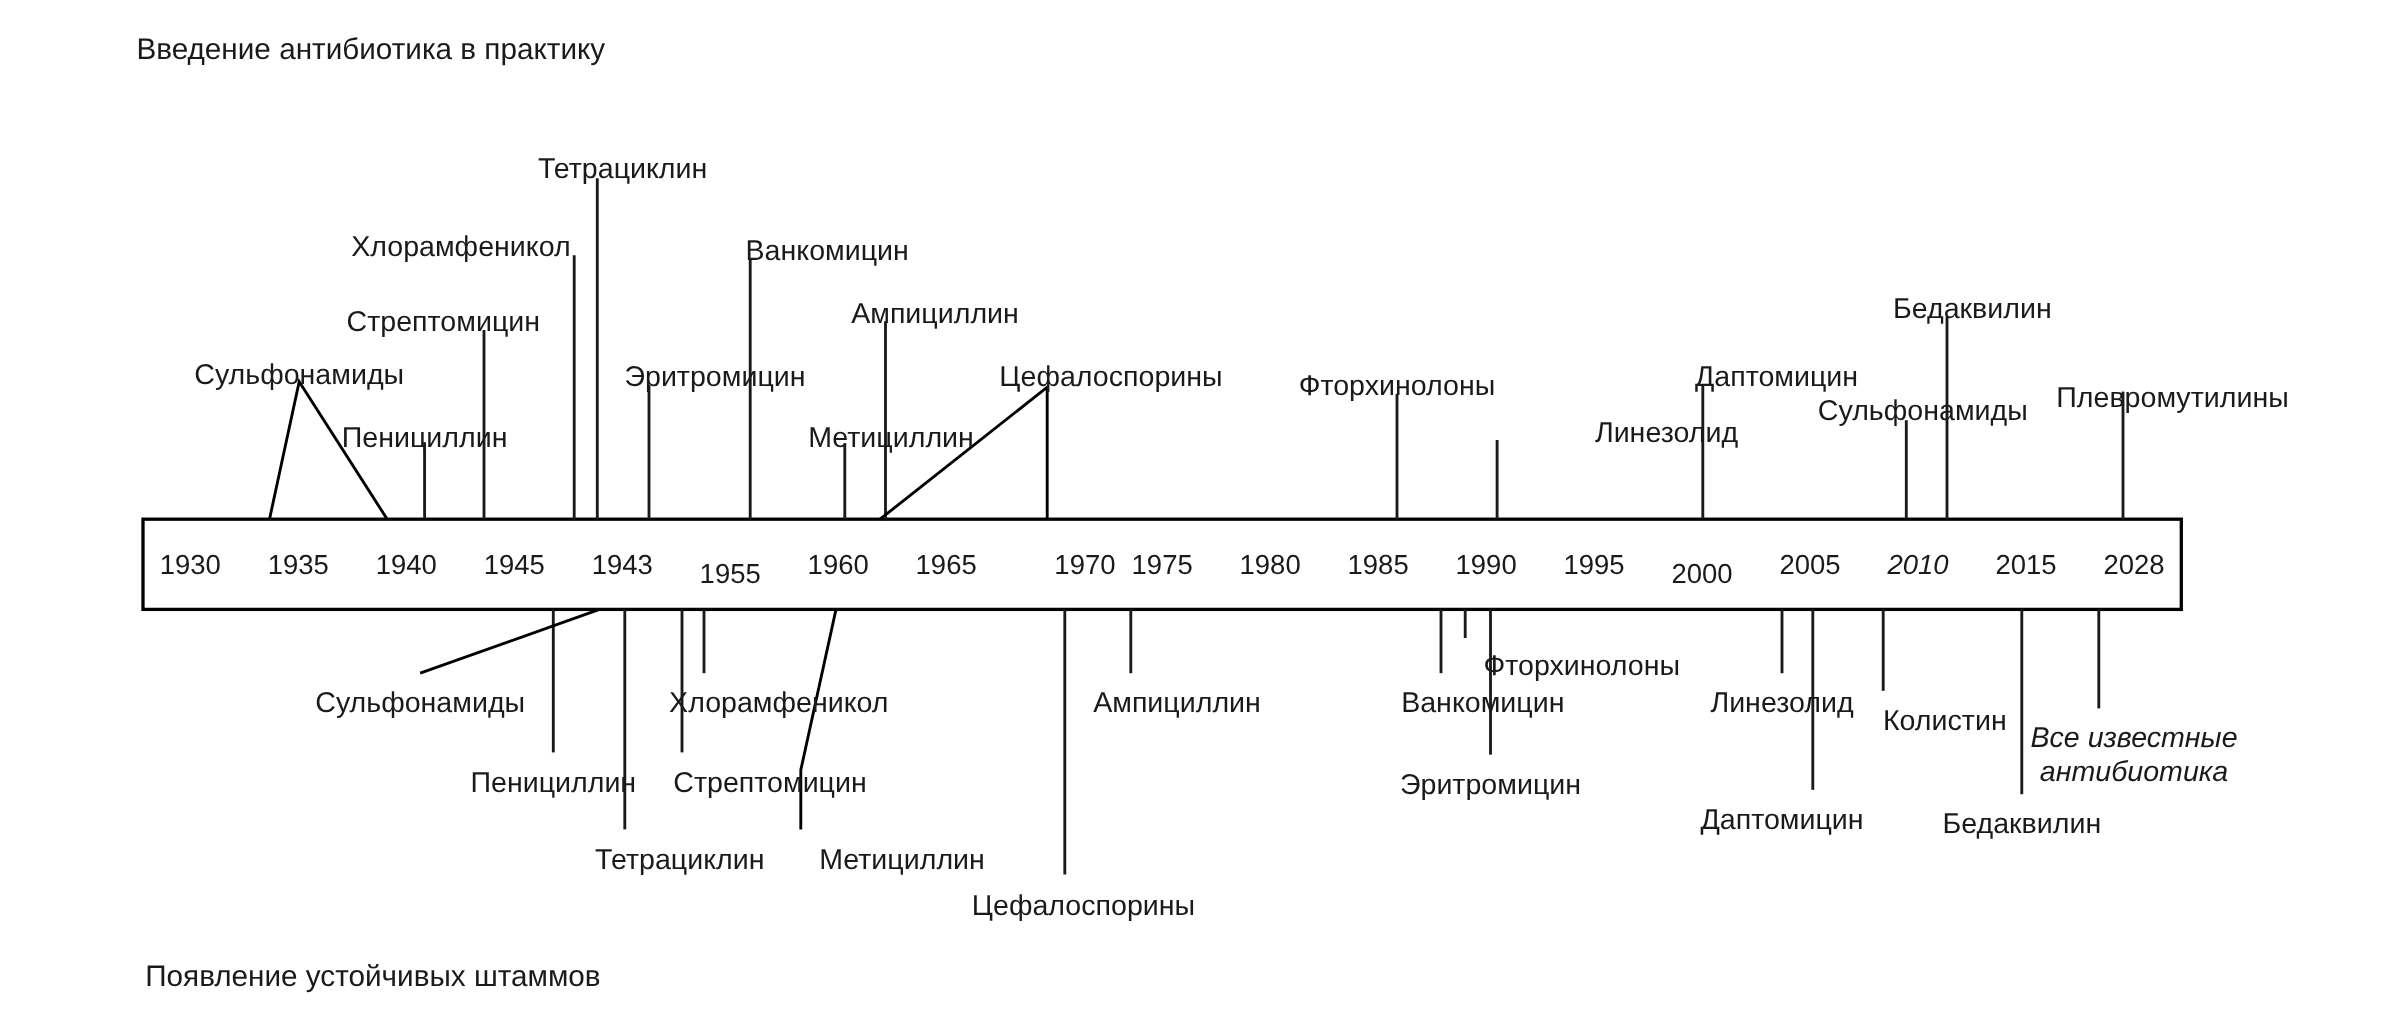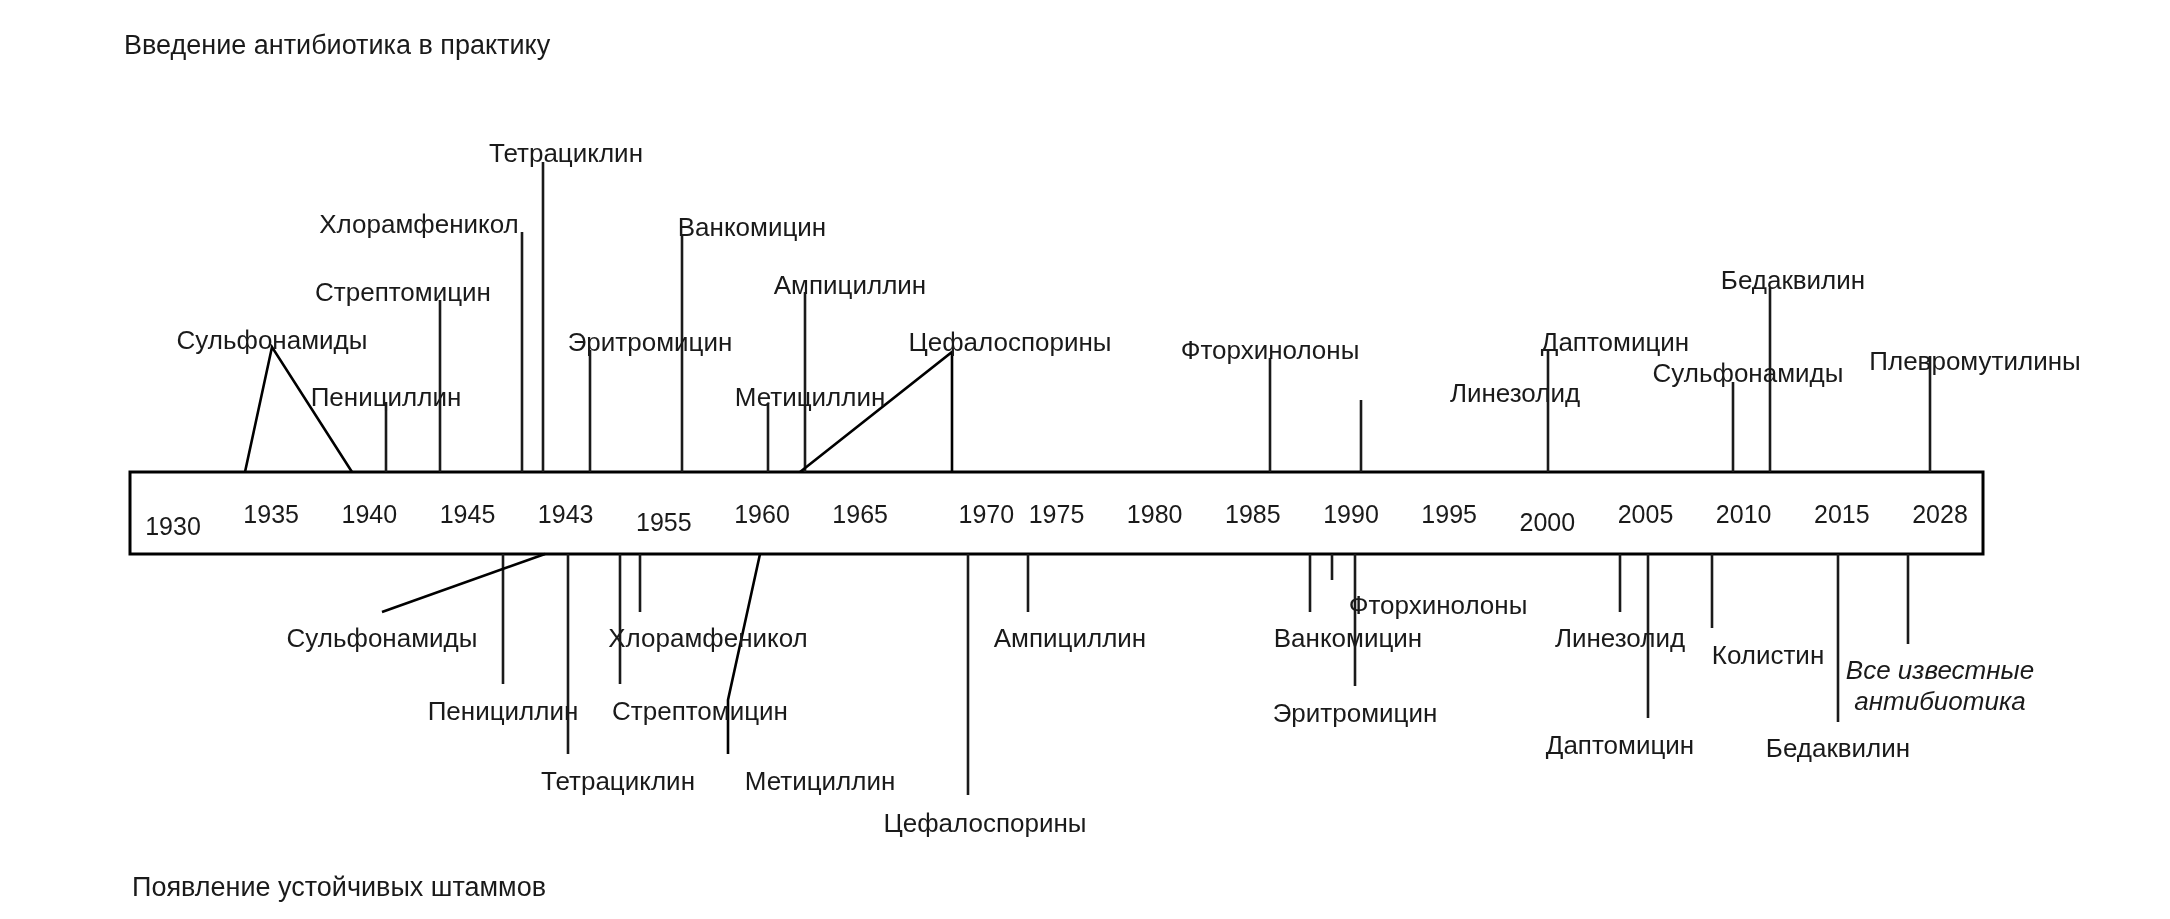--- a/index.html
+++ b/index.html
@@ -107,37 +107,37 @@
 
       <path d="M 800 472 L 952 352 L 952 472"></path>
 
       <path d="M 382 612 L 545 554"></path>
 
       <path d="M 728 754 L 728 700 L 760 554"></path>
     </g>
   </svg>
 
   <div id="axis-ticks">
-      <div class="axis-label" style="left: 173px; top: 500px; margin-top: 12px;">1930</div>
+      <div class="axis-label" style="left: 173px; top: 500px;">1930</div>
       <div class="axis-label" style="left: 271.167px; top: 500px;">1935</div>
       <div class="axis-label" style="left: 369.333px; top: 500px;">1940</div>
       <div class="axis-label" style="left: 467.5px; top: 500px;">1945</div>
       <div class="axis-label" style="left: 565.667px; top: 500px;">1943</div>
       <div class="axis-label" style="left: 663.833px; top: 508px;">1955</div>
       <div class="axis-label" style="left: 762px; top: 500px;">1960</div>
       <div class="axis-label" style="left: 860.167px; top: 500px;">1965</div>
       <div class="axis-label" style="left: 958.333px; top: 500px; margin-left: 28px;">1970</div>
       <div class="axis-label" style="left: 1056.5px; top: 500px;">1975</div>
       <div class="axis-label" style="left: 1154.67px; top: 500px;">1980</div>
       <div class="axis-label" style="left: 1252.83px; top: 500px;">1985</div>
       <div class="axis-label" style="left: 1351px; top: 500px;">1990</div>
       <div class="axis-label" style="left: 1449.17px; top: 500px;">1995</div>
       <div class="axis-label" style="left: 1547.33px; top: 508px;">2000</div>
       <div class="axis-label" style="left: 1645.5px; top: 500px;">2005</div>
-      <div class="axis-label" style="left: 1743.67px; top: 500px;">2010</div>
+      <div class="axis-label" style="left: 1743.67px; top: 500px; font-style: italic;">2010</div>
       <div class="axis-label" style="left: 1841.83px; top: 500px;">2015</div>
       <div class="axis-label" style="left: 1940px; top: 500px;">2028</div>
     </div>
   <div id="intro-labels">
       <div class="ev-label" style="left: 272px; top: 325px;">Сульфонамиды</div>
       <div class="ev-label" style="left: 386px; top: 382px;">Пенициллин</div>
       <div class="ev-label" style="left: 403px; top: 277px;">Стрептомицин</div>
       <div class="ev-label" style="left: 419px; top: 209px;">Хлорамфеникол</div>
       <div class="ev-label" style="left: 566px; top: 138px;">Тетрациклин</div>
       <div class="ev-label" style="left: 650px; top: 327px;">Эритромицин</div>

